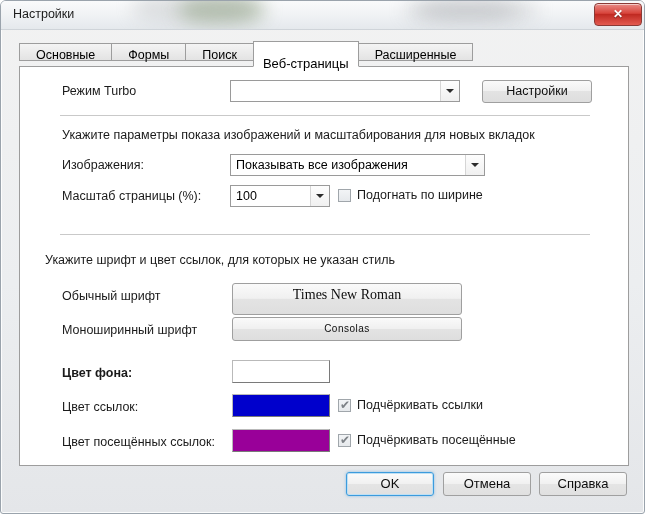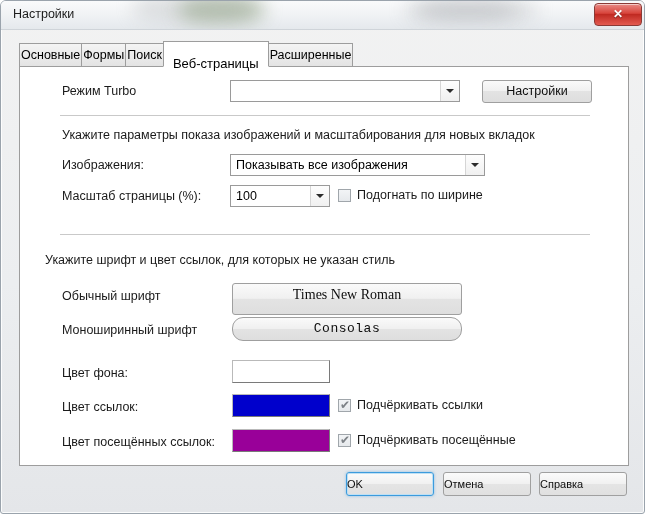--- a/index.html
+++ b/index.html
@@ -88,22 +88,22 @@
   
   .tabstrip {
     position: absolute;
     left: 18px; top: 42px;
     height: 24px;
     white-space: nowrap;
   }
   .tab {
     display: inline-block;
     box-sizing: border-box;
-    height: 24px;
-    padding: 0 1px;
+    height: 18px;
+    padding: 0 16px;
     line-height: 23px;
     font-size: 12.5px;
     background: linear-gradient(to bottom, #f4f4f4 0%, #e3e3e3 100%);
     border: 1px solid #9d9d9d;
     border-bottom: 1px solid #9d9d9d;
     margin-right: -1px;
     color: #000;
     vertical-align: top;
     cursor: pointer;
   }
@@ -200,21 +200,21 @@
     font-size: 12.5px;
     color: #0d0d0d;
     background: linear-gradient(to bottom, #fafafa 0%, #f0f0f0 48%, #e3e3e3 50%, #dedede 100%);
     border: 1px solid #9f9f9f;
     border-radius: 3px;
     cursor: pointer;
     white-space: nowrap;
     overflow: hidden;
   }
   .btn.font-serif   { font-family: "Liberation Serif", "DejaVu Serif", serif; font-size: 14px; }
-  .btn.font-mono    { font-family: Liberation Mono, monospace; font-size: 13px; letter-spacing: 0.5px; border-radius: 11px; }
+  .btn.font-mono    { font-family: Liberation Sans, sans-serif; font-size: 10px; letter-spacing: 0.5px; }
 
   
   .swatch {
     position: absolute;
     box-sizing: border-box;
     width: 98px; height: 23px;
     border: 1px solid #b9b9b9;
     border-right-color: #7a7a7a;
     border-bottom-color: #7a7a7a;
     cursor: pointer;
@@ -249,22 +249,22 @@
     font-size: 12.5px;
     color: #1a1a1a;
   }
 
   
   .footer-btn {
     position: absolute;
     box-sizing: border-box;
     width: 88px; height: 24px;
     line-height: 22px;
-    text-align: left;
-    font-size: 11px;
+    text-align: center;
+    font-size: 13px;
     color: #0d0d0d;
     background: linear-gradient(to bottom, #fbfbfb 0%, #f1f1f1 48%, #e5e5e5 50%, #e0e0e0 100%);
     border: 1px solid #a0a0a0;
     border-radius: 3px;
     cursor: pointer;
   }
   .footer-btn.default {
     border: 1px solid #3c9bdd;
     box-shadow: 0 0 0 1px #bfe0f4 inset, 0 0 3px rgba(60,155,221,0.55);
   }
@@ -331,21 +331,21 @@
     <div class="sep" style="left:40px; top:167px; width:530px;"></div>
 
     <div class="section-text" style="left:25px; top:186px;">Укажите шрифт и цвет ссылок, для которых не указан стиль</div>
 
     <div class="row-label" style="left:42px; top:222px;">Обычный шрифт</div>
     <div class="btn font-serif" style="left:212px; top:216px; width:230px; height:32px; line-height:22px;">Times New Roman</div>
 
     <div class="row-label" style="left:42px; top:256px;">Моноширинный шрифт</div>
     <div class="btn font-mono" style="left:212px; top:250px; width:230px; height:24px; line-height:22px;">Consolas</div>
 
-    <div class="row-label" style="left:42px; top:299px;">Цвет фона:</div>
+    <div class="row-label" style="left:42px; top:299px;font-weight:bold;">Цвет фона:</div>
     <div class="swatch" style="left: 212px; top: 293px; background: rgb(255, 255, 255);"></div>
 
     <div class="row-label" style="left:42px; top:333px;">Цвет ссылок:</div>
     <div class="swatch" style="left: 212px; top: 327px; background: rgb(0, 0, 204);"></div>
     <div class="checkrow" style="left:318px; top:331px;">
       <span class="cbox">
         <span class="tick" style="visibility: visible;">✔</span>
       </span>
       <span class="cb-label">Подчёркивать ссылки</span>
     </div>

